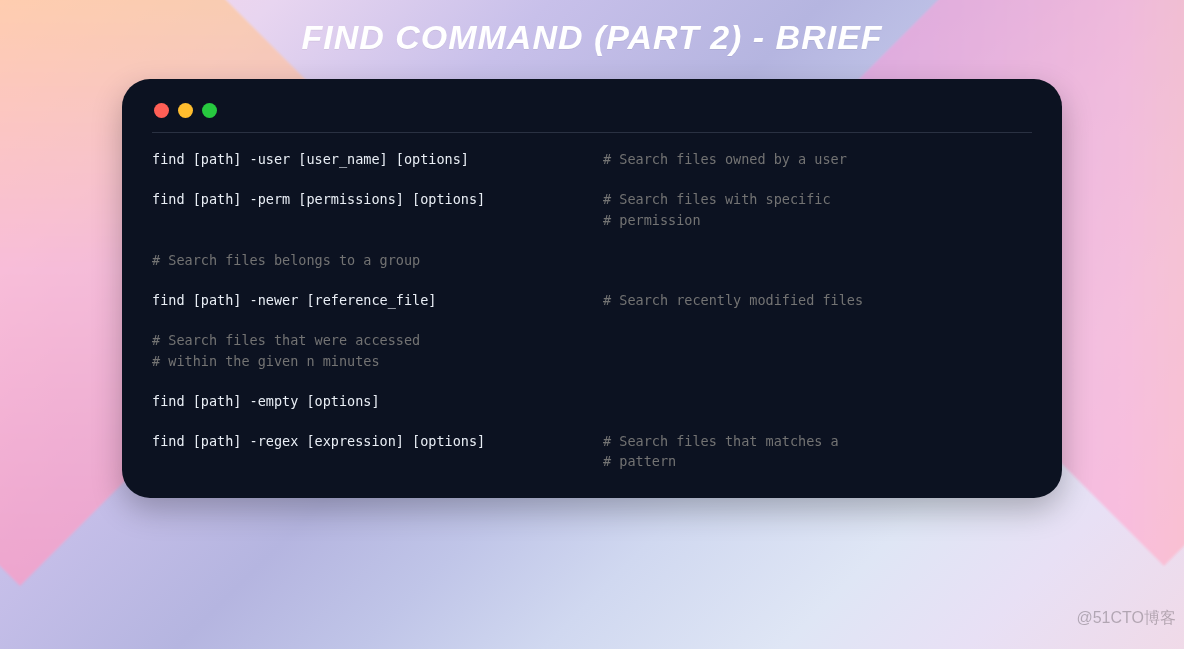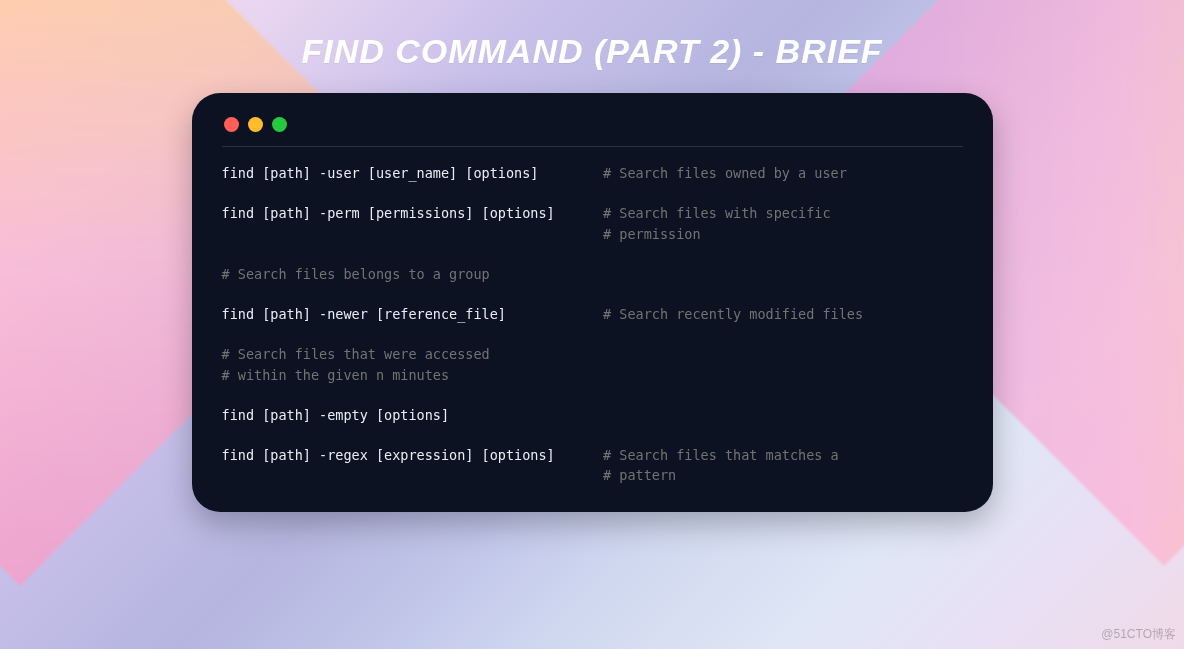--- a/index.html
+++ b/index.html
@@ -19,29 +19,29 @@
     opacity: 0.7; filter: blur(1px);
   }
   .bg-shape-right {
     position: absolute; right: -260px; top: -110px;
     width: 560px; height: 560px; transform: rotate(45deg);
     background: linear-gradient(225deg, #ffd46e 0%, #ffb0d5 55%, #e8a0e0 100%);
     opacity: 0.7; filter: blur(1px);
   }
   .title {
     position: relative; z-index: 2;
-    text-align: center; padding-top: 32px;
+    text-align: center; padding-top: 18px;
     font-weight: 900; font-style: italic;
     font-size: 34px; letter-spacing: 1px;
     color: #ffffff;
     text-shadow: 0 1px 0 rgba(0,0,0,0.05);
   }
   .terminal {
     position: relative; z-index: 2;
-    width: 801px; margin: 22px auto 0 auto;
+    width: 940px; margin: 22px auto 0 auto;
     background: #0c1221;
     border-radius: 28px;
     padding: 20px 30px 26px 30px;
     box-shadow: 0 12px 30px rgba(0,0,0,0.25);
   }
   .dots { display: flex; gap: 9px; padding: 4px 0 14px 2px; }
   .dot { width: 15px; height: 15px; border-radius: 50%; }
   .dot.red { background: #ff5f56; }
   .dot.yellow { background: #ffbd2e; }
   .dot.green { background: #27c93f; }
@@ -52,22 +52,22 @@
     color: #e9eef5;
     display: grid;
     grid-template-columns: 1fr 1fr;
     column-gap: 22px;
     row-gap: 0;
   }
   .cmd, .cmt { white-space: pre; }
   .cmt { color: #737373; }
   .spacer { grid-column: 1 / -1; height: 20px; }
   .watermark {
-    position: absolute; right: 8px; bottom: 6px;
-    font-size: 12px; color: rgba(0,0,0,0.25); text-align: right;
+    position: absolute; right: 8px; bottom: 20px;
+    font-size: 16px; color: rgba(0,0,0,0.25); text-align: right;
   }
 </style>
 </head>
 <body>
 
 <div class="bg-shape-left"></div>
 <div class="bg-shape-right"></div>
 
 <div class="title">FIND COMMAND (PART 2) - BRIEF</div>
 

